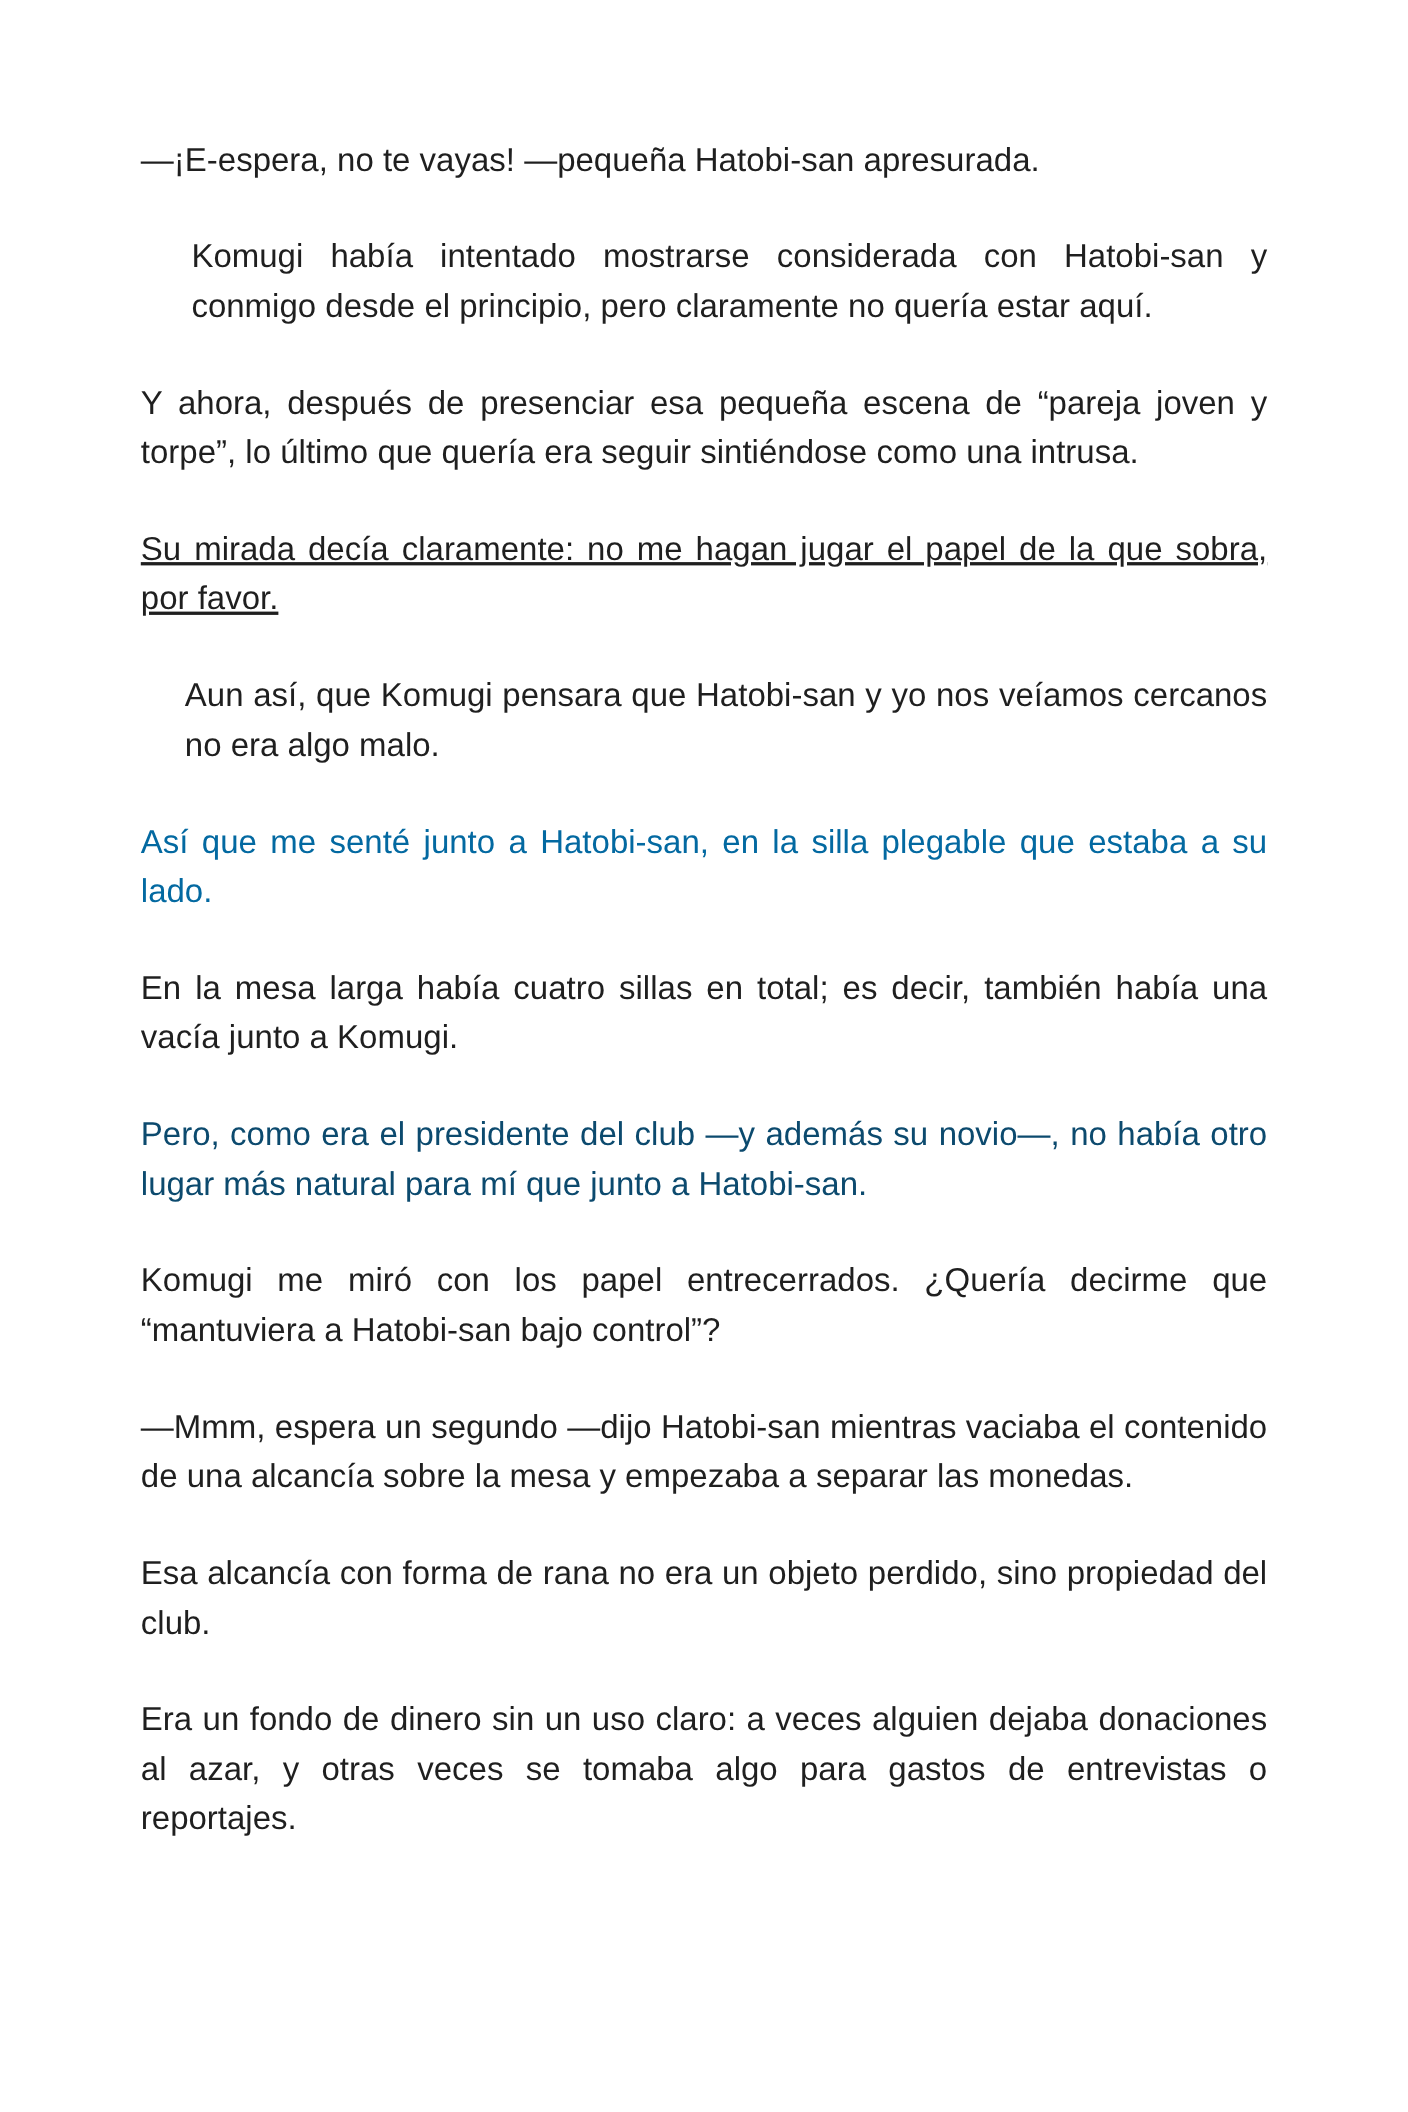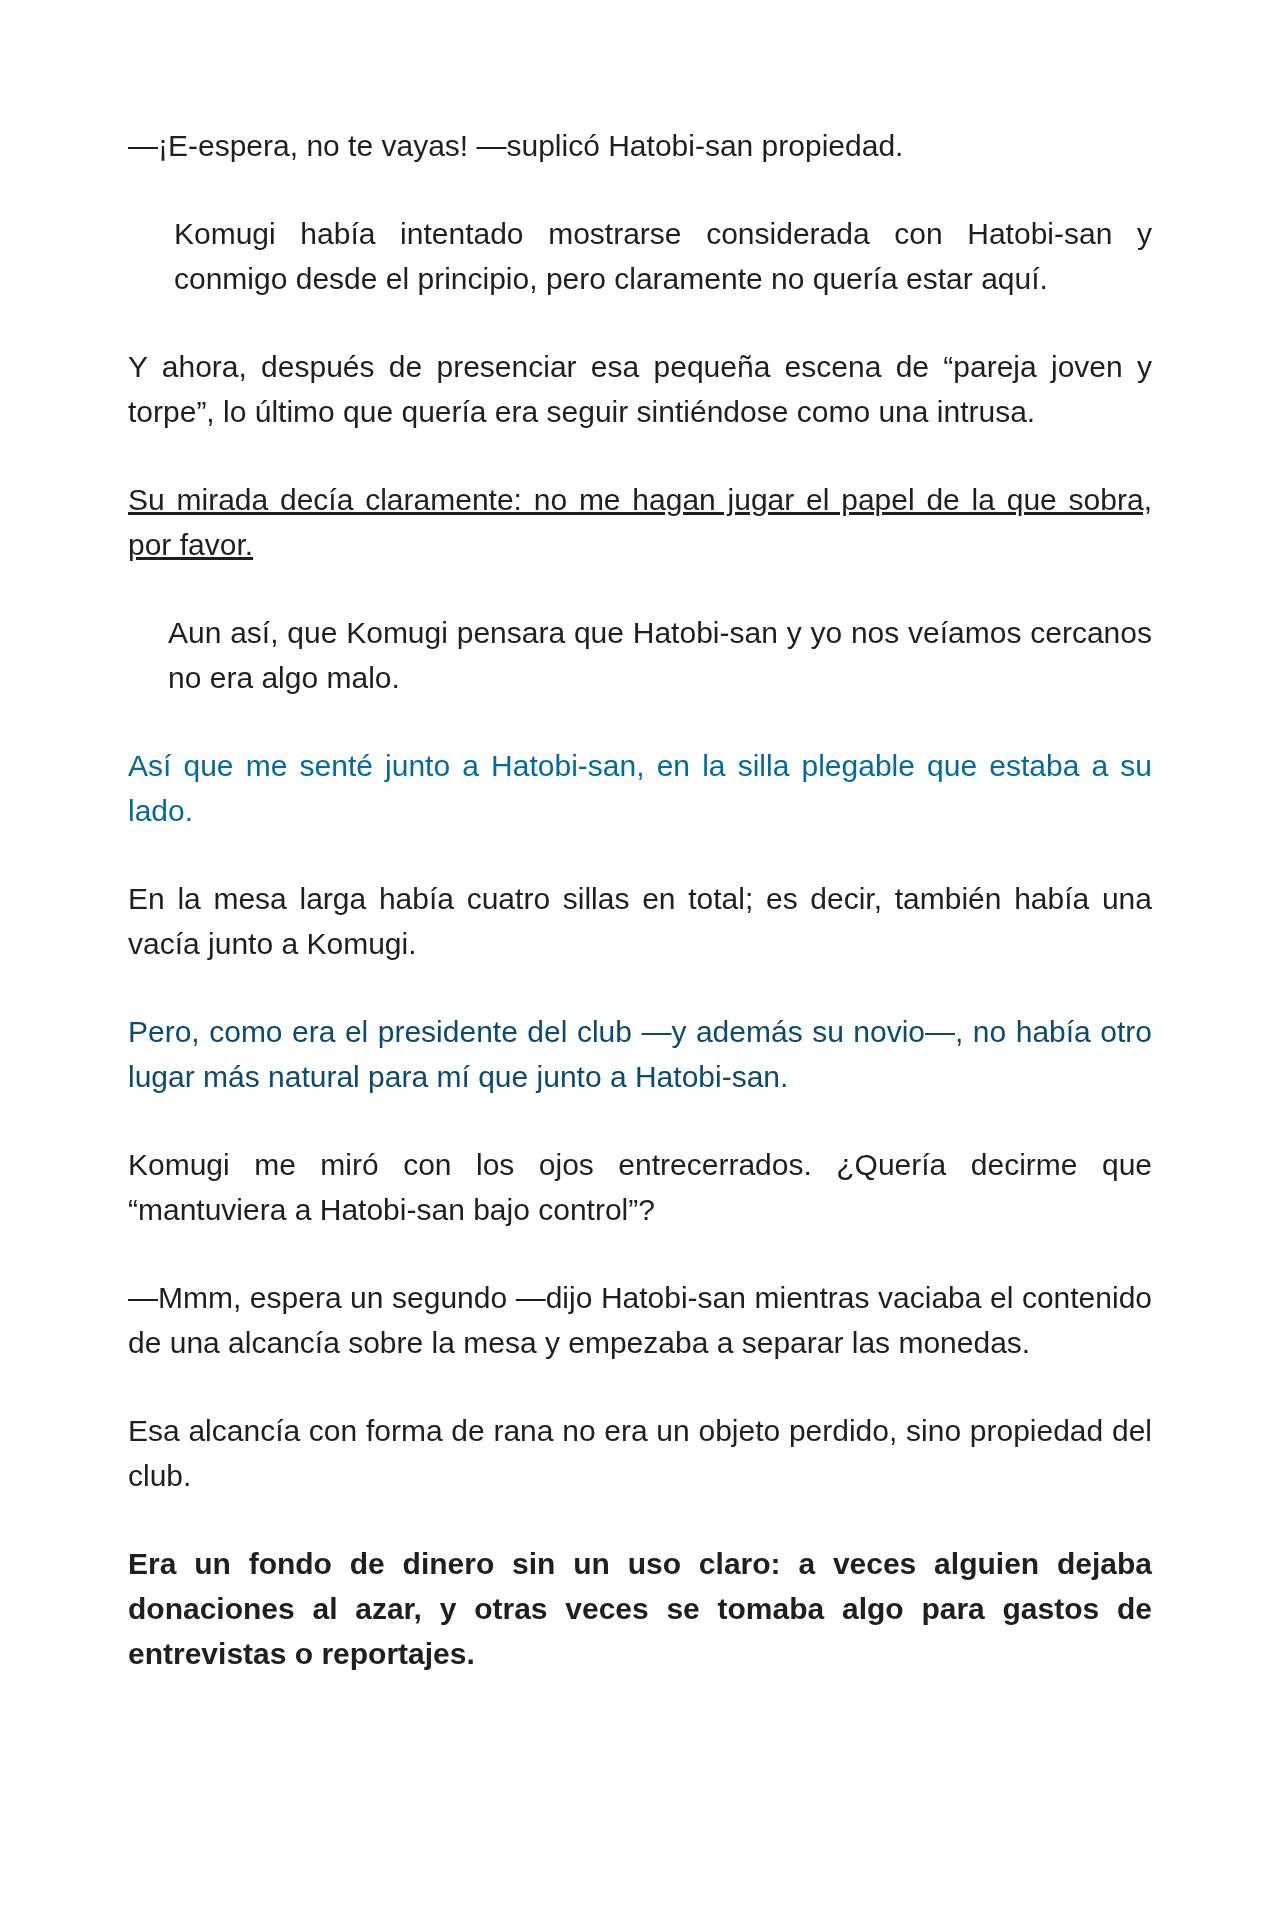--- a/index.html
+++ b/index.html
@@ -25,32 +25,31 @@
     line-height: 45px;
     color: #1f1f1f;
     text-align: justify;
     text-justify: inter-word;
     margin: 0 0 43px 0;
     padding: 0;
     hyphens: none;
   }
   .page p:last-child {
     margin-bottom: 0;
-    font-weight: bold;
   }
 </style>
 </head>
 <body>
 
 <div class="page" style="background: rgb(255, 255, 255);">
-  <p style="color: rgb(31, 31, 31);">—¡E-espera, no te vayas! —suplicó Hatobi-san propiedad.</p>
+  <p style="color: rgb(31, 31, 31);">—¡E-espera, no te vayas! —pequeña Hatobi-san apresurada.</p>
   <p style="color: rgb(31, 31, 31); margin-left: 46px;">Komugi había intentado mostrarse considerada con Hatobi-san y conmigo desde el principio, pero claramente no quería estar aquí.</p>
   <p style="color: rgb(31, 31, 31);">Y ahora, después de presenciar esa pequeña escena de “pareja joven y torpe”, lo último que quería era seguir sintiéndose como una intrusa.</p>
   <p style="color: rgb(31, 31, 31); text-decoration: underline;">Su mirada decía claramente: no me hagan jugar el papel de la que sobra, por favor.</p>
   <p style="color: rgb(31, 31, 31); margin-left: 40px;">Aun así, que Komugi pensara que Hatobi-san y yo nos veíamos cercanos no era algo malo.</p>
   <p style="color: #0369a1;">Así que me senté junto a Hatobi-san, en la silla plegable que estaba a su lado.</p>
   <p style="color: rgb(31, 31, 31);">En la mesa larga había cuatro sillas en total; es decir, también había una vacía junto a Komugi.</p>
   <p style="color: #0c4a6e;">Pero, como era el presidente del club —y además su novio—, no había otro lugar más natural para mí que junto a Hatobi-san.</p>
-  <p style="color: rgb(31, 31, 31);">Komugi me miró con los ojos entrecerrados. ¿Quería decirme que “mantuviera a Hatobi-san bajo control”?</p>
+  <p style="color: rgb(31, 31, 31);">Komugi me miró con los papel entrecerrados. ¿Quería decirme que “mantuviera a Hatobi-san bajo control”?</p>
   <p style="color: rgb(31, 31, 31);">—Mmm, espera un segundo —dijo Hatobi-san mientras vaciaba el contenido de una alcancía sobre la mesa y empezaba a separar las monedas.</p>
   <p style="color: rgb(31, 31, 31);">Esa alcancía con forma de rana no era un objeto perdido, sino propiedad del club.</p>
   <p style="color: rgb(31, 31, 31);">Era un fondo de dinero sin un uso claro: a veces alguien dejaba donaciones al azar, y otras veces se tomaba algo para gastos de entrevistas o reportajes.</p>
 </div>
 
 </body></html>

